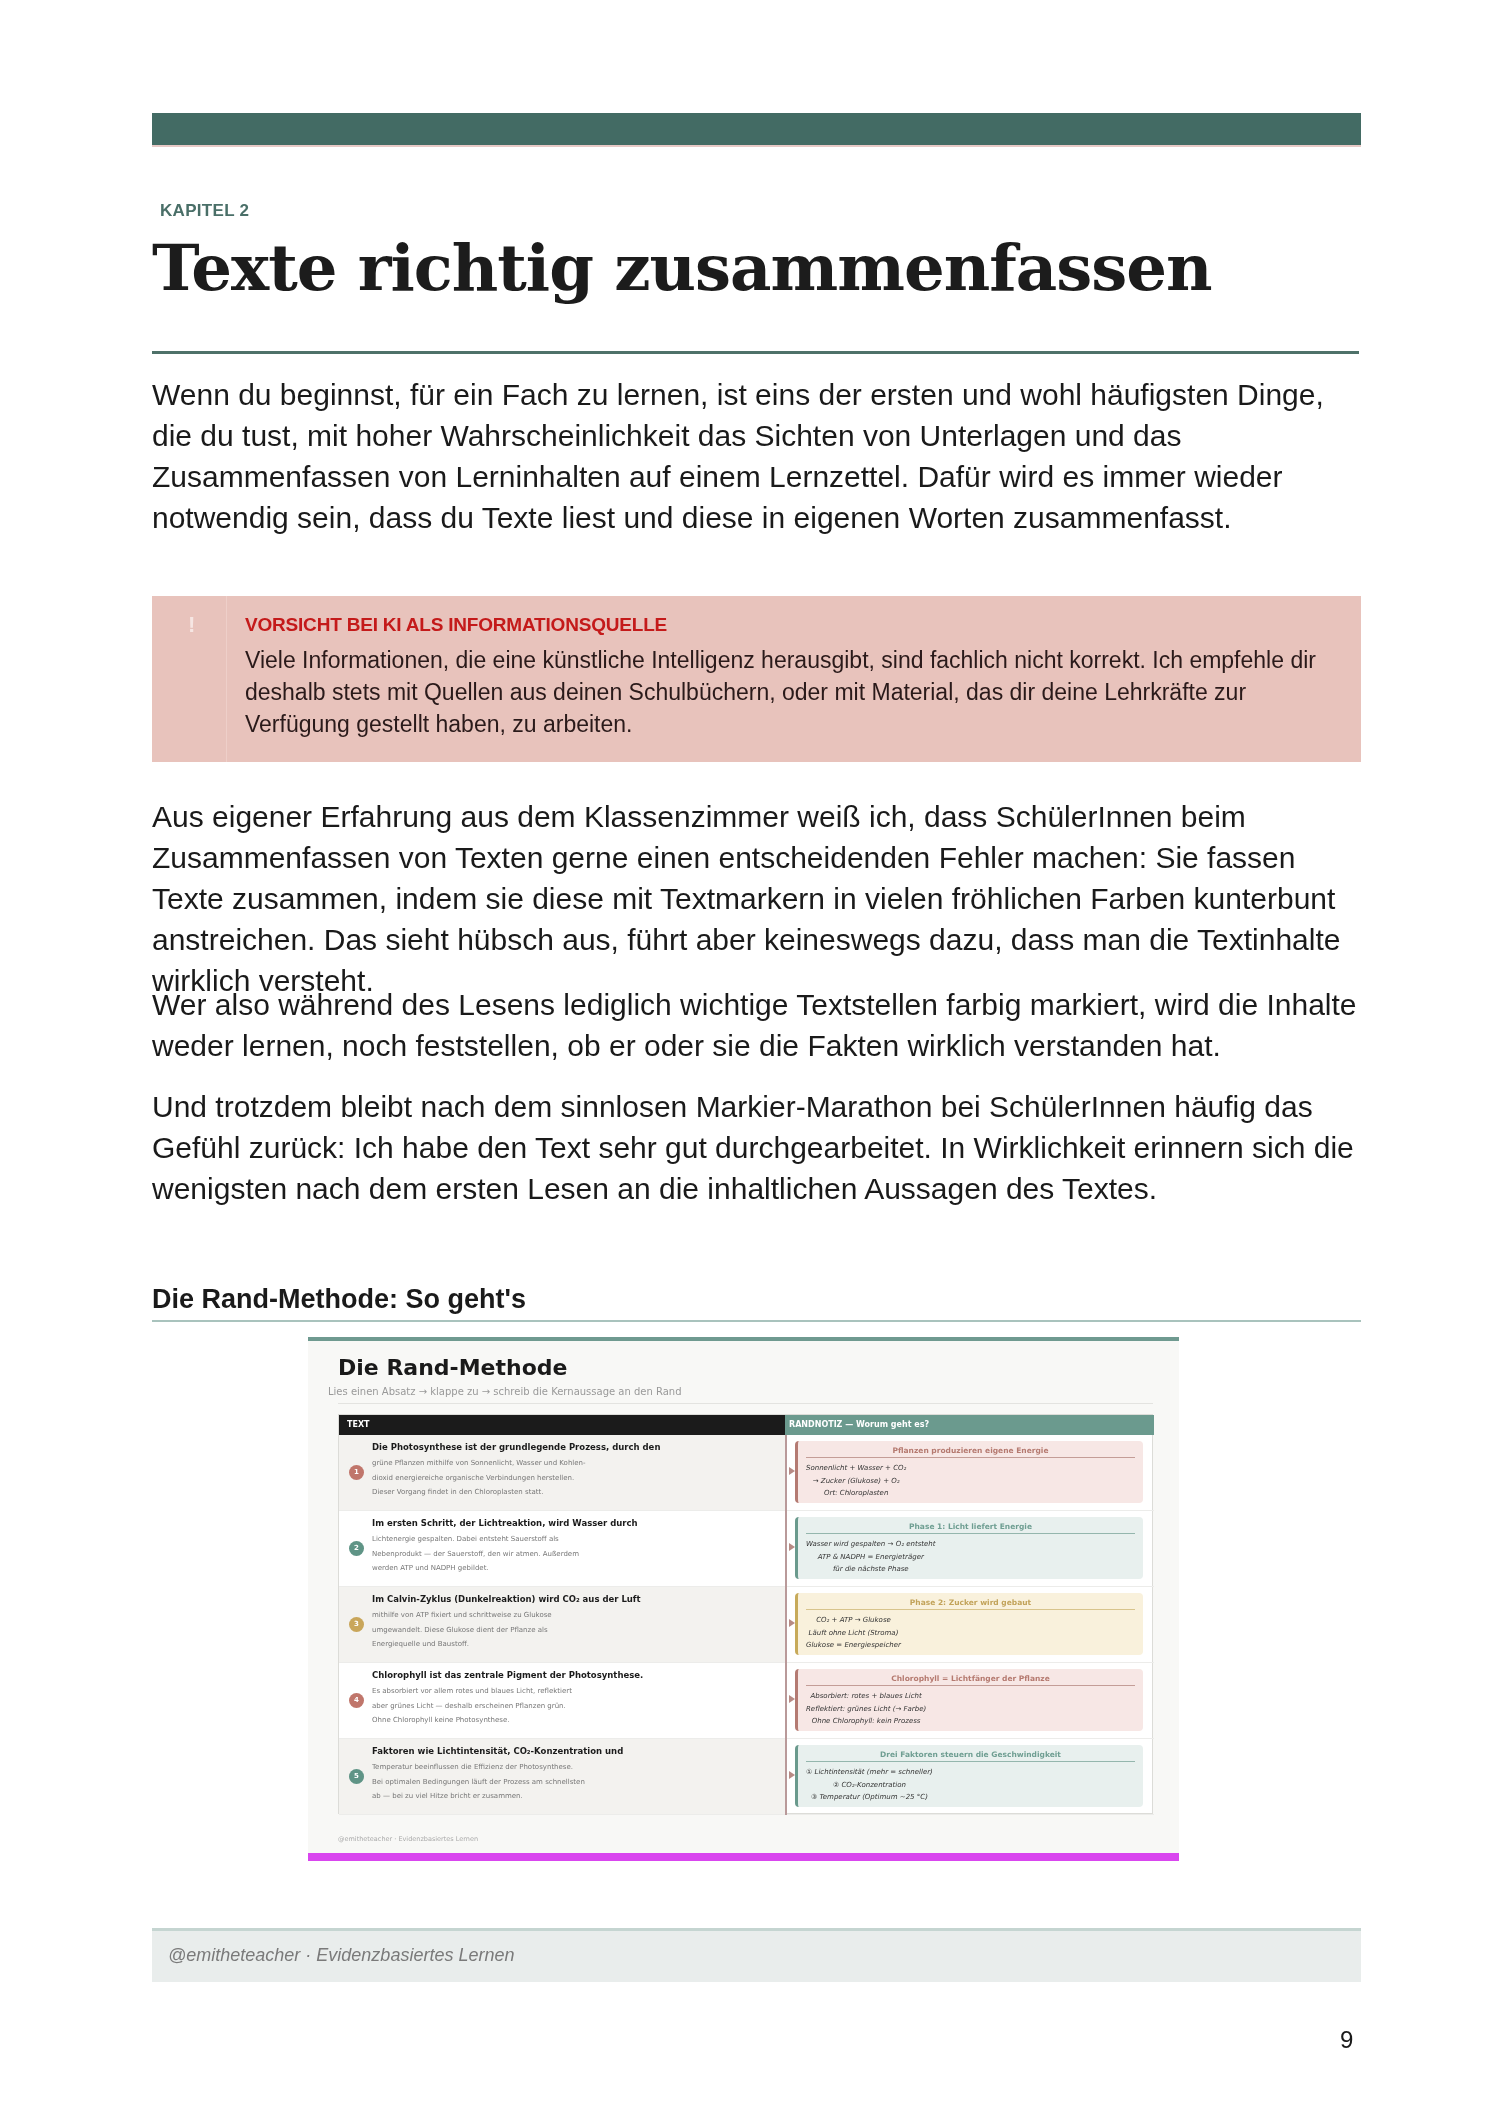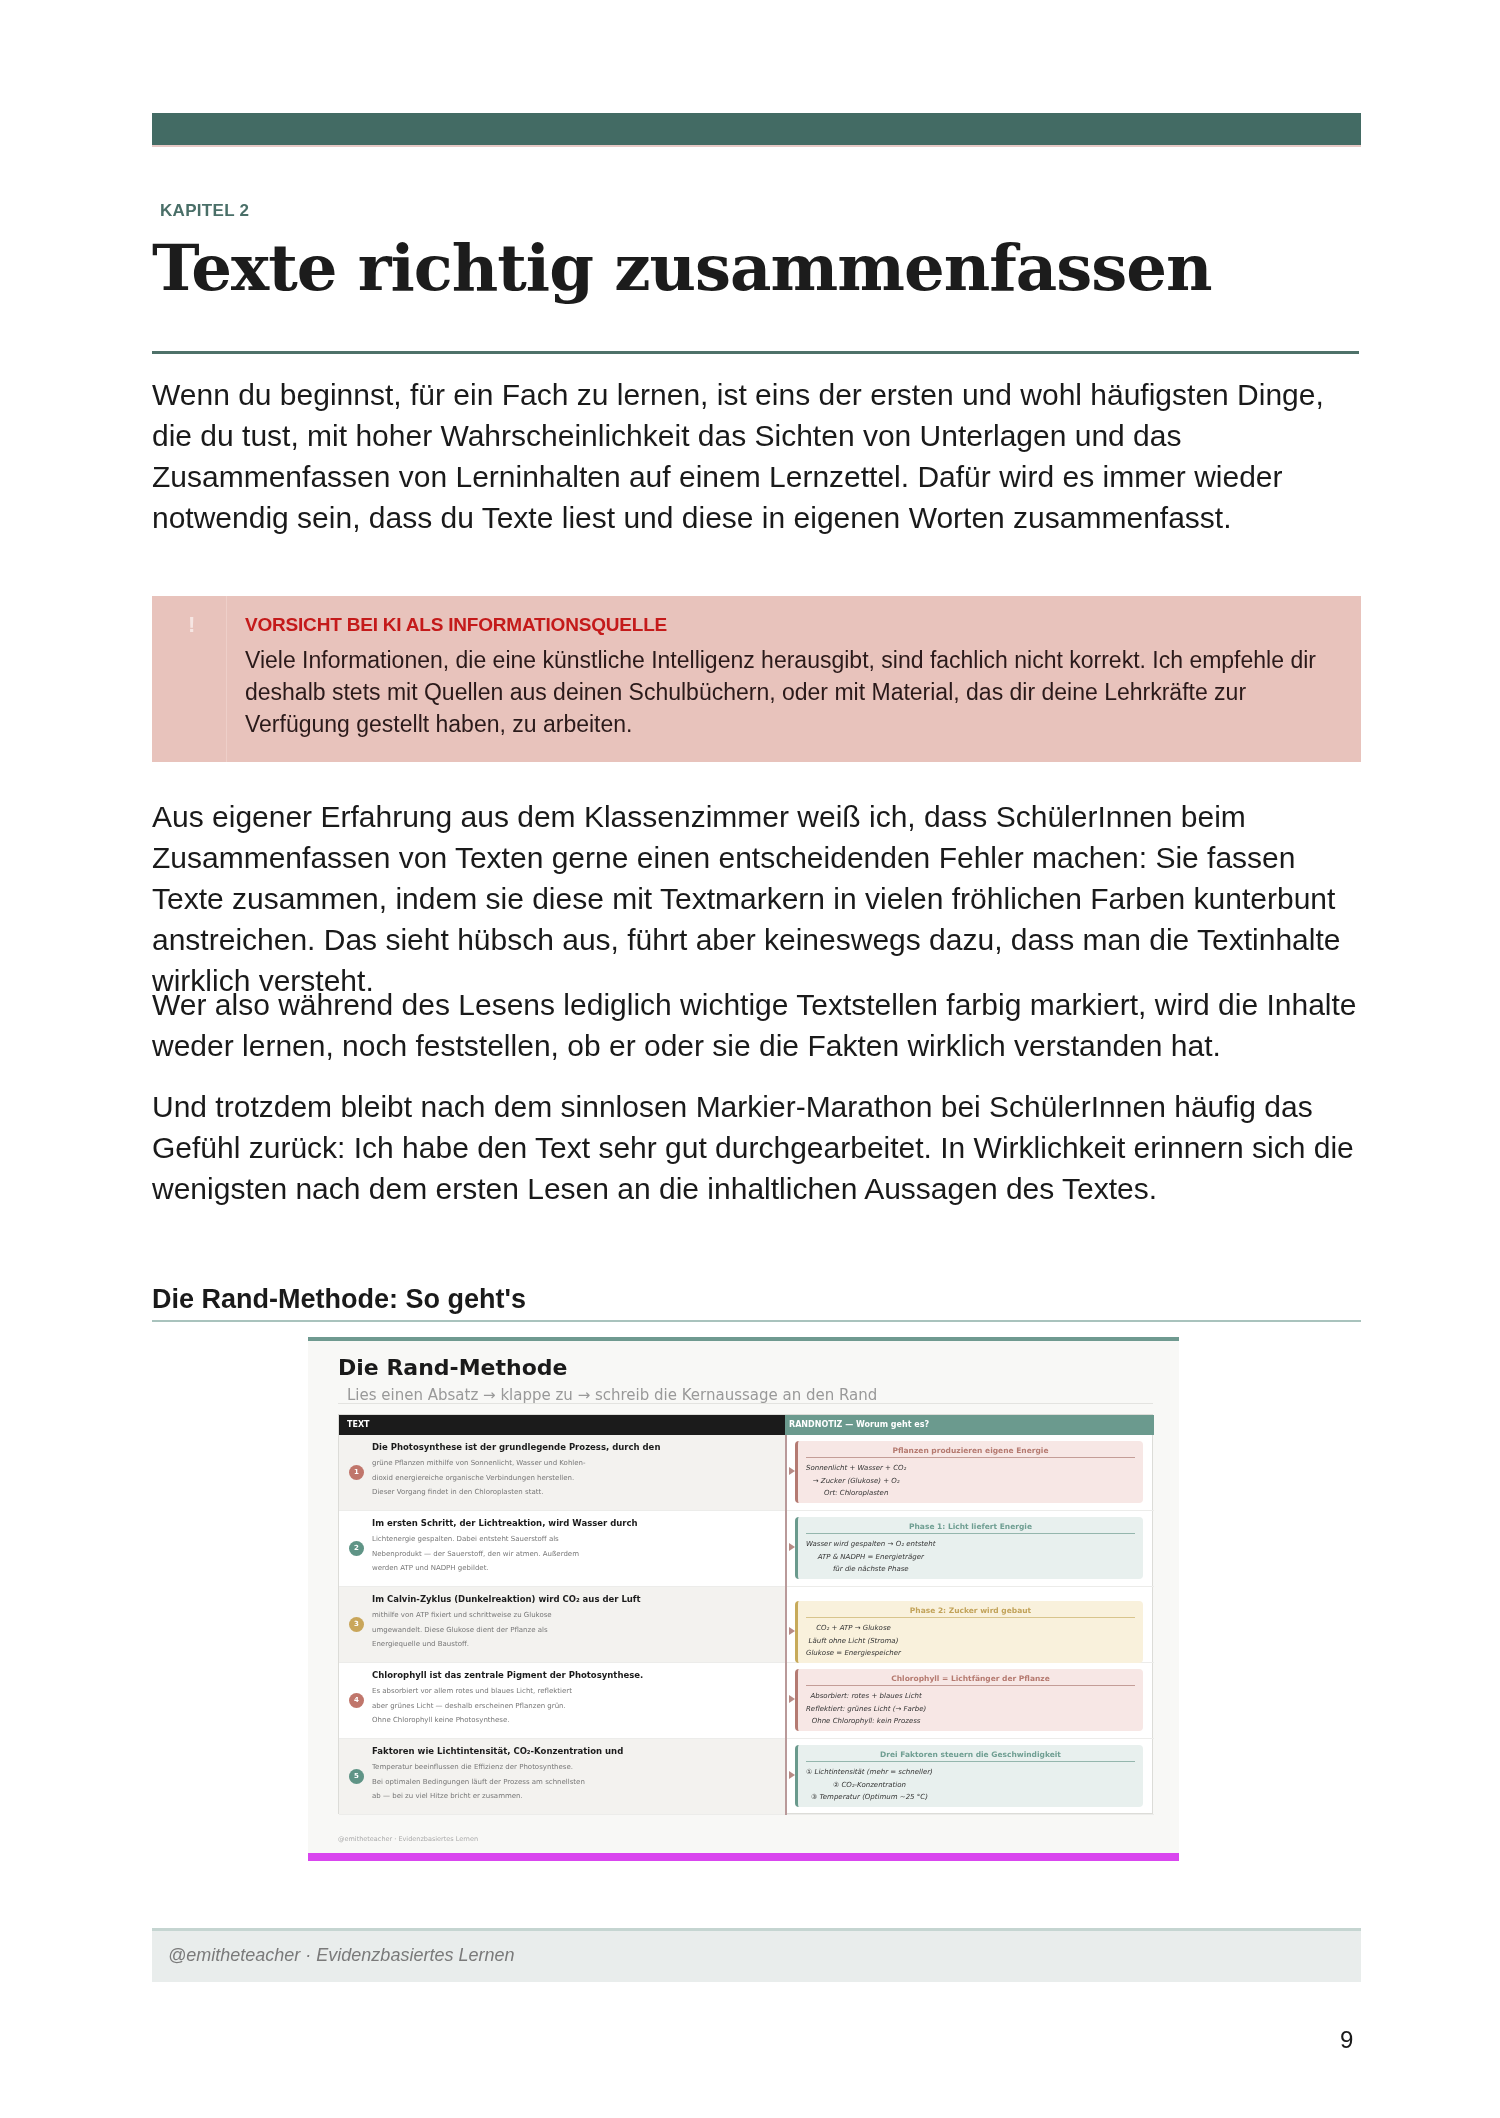--- a/index.html
+++ b/index.html
@@ -23,21 +23,21 @@
     .callout-bang { position: absolute; left: 36px; top: 16px; font-size: 22px; font-weight: bold; color: #f6e6e3; }
     .callout-title { position: absolute; left: 93px; top: 18px; font-size: 19px; font-weight: bold; color: #c41a1a; letter-spacing: -0.2px; }
     .callout-body { position: absolute; left: 93px; top: 48px; width: 1090px; font-size: 23px; line-height: 32px; color: #2a1a1a; }
 
     .section-heading { position: absolute; left: 152px; top: 1284px; font-size: 27px; font-weight: bold; color: #1a1a1a; }
     .section-rule { position: absolute; left: 152px; top: 1320px; width: 1209px; height: 2px; background: #a9c3bd; }
 
     
     .figure { position: absolute; left: 308px; top: 1337px; width: 871px; height: 524px; background: #f8f8f6; border-top: 4px solid #6f9a90; border-bottom: 8px solid #d946ef; }
     .fig-title { position: absolute; left: 30px; top: 14px; font-family: "DejaVu Sans", sans-serif; font-weight: bold; font-size: 22px; color: #1a1a1a; }
-    .fig-sub { position: absolute; left: 39px; top: 45px; font-family: "DejaVu Sans", sans-serif; font-size: 15px; color: #999; text-align: center; }
+    .fig-sub { position: absolute; left: 20px; top: 45px; font-family: "DejaVu Sans", sans-serif; font-size: 10px; color: #999; text-align: center; }
     .fig-subrule { position: absolute; left: 30px; top: 62px; width: 815px; height: 1px; background: #e3e3e0; }
 
     .fig-table { position: absolute; left: 30px; top: 73px; width: 815px; height: 400px; border: 1px solid #dcdcd8; background: #fff; }
     .th-text { position: absolute; left: 0; top: 0; width: 446px; height: 20px; background: #1b1b1b; color: #fff; font-family: "DejaVu Sans", sans-serif; font-weight: bold; font-size: 8px; line-height: 20px; padding-left: 8px; }
     .th-note { position: absolute; left: 446px; top: 0; width: 369px; height: 20px; background: #6b9a8e; color: #fff; font-family: "DejaVu Sans", sans-serif; font-weight: bold; font-size: 8px; line-height: 20px; padding-left: 4px; }
     .col-divider { position: absolute; left: 446px; top: 20px; width: 2px; height: 380px; background: #b99a9a; }
 
     .row { position: absolute; left: 0; width: 815px; height: 76px; border-bottom: 1px solid #ececea; }
     .row.alt .row-left { background: #f3f2ef; }
     .row-left { position: absolute; left: 0; top: 0; width: 446px; height: 100%; }
@@ -47,21 +47,21 @@
 
     .note { position: absolute; left: 456px; top: 6px; width: 348px; height: 62px; border-radius: 4px; border-left: 3px solid; text-align: center; }
     .note .arrow { position: absolute; left: -9px; top: 26px; width: 0; height: 0; border-top: 4px solid transparent; border-bottom: 4px solid transparent; border-left: 6px solid #b78a84; }
     .note-title { position: absolute; left: 8px; top: 5px; right: 8px; font-family: "DejaVu Sans", sans-serif; font-weight: bold; font-size: 7.5px; padding-bottom: 2px; border-bottom: 1px solid; white-space: nowrap; }
     .note-lines { position: absolute; left: 8px; top: 21px; font-family: "DejaVu Sans", sans-serif; font-style: italic; font-size: 7px; line-height: 12.5px; color: #333; white-space: nowrap; }
 
     .note.red { background: #f7e7e5; border-left-color: #b47a72; }
     .note.red .note-title { color: #b57a70; border-bottom-color: #c49d97; }
     .note.green { background: #e8f0ee; border-left-color: #6a9a8d; }
     .note.green .note-title { color: #6f9e92; border-bottom-color: #94b6ad; }
-    .note.yellow { background: #f9f1dc; border-left-color: #c7aa5a; margin-top: 8px; }
+    .note.yellow { background: #f9f1dc; border-left-color: #c7aa5a; }
     .note.yellow .note-title { color: #c2a35a; border-bottom-color: #d8c48c; }
 
     .fig-footer { position: absolute; left: 30px; top: 494px; font-family: "DejaVu Sans", sans-serif; font-size: 6.5px; color: #aaa; }
 
     .page-footer { position: absolute; left: 152px; top: 1928px; width: 1209px; height: 54px; background: #e9edec; border-top: 3px solid #c5d5d1; }
     .page-footer-text { position: absolute; left: 16px; top: 14px; font-style: italic; font-size: 18px; color: #7a7a7a; }
     .page-number { position: absolute; left: 1340px; top: 2026px; font-size: 24px; color: #1a1a1a; }
   </style>
 </head>
 <body>

